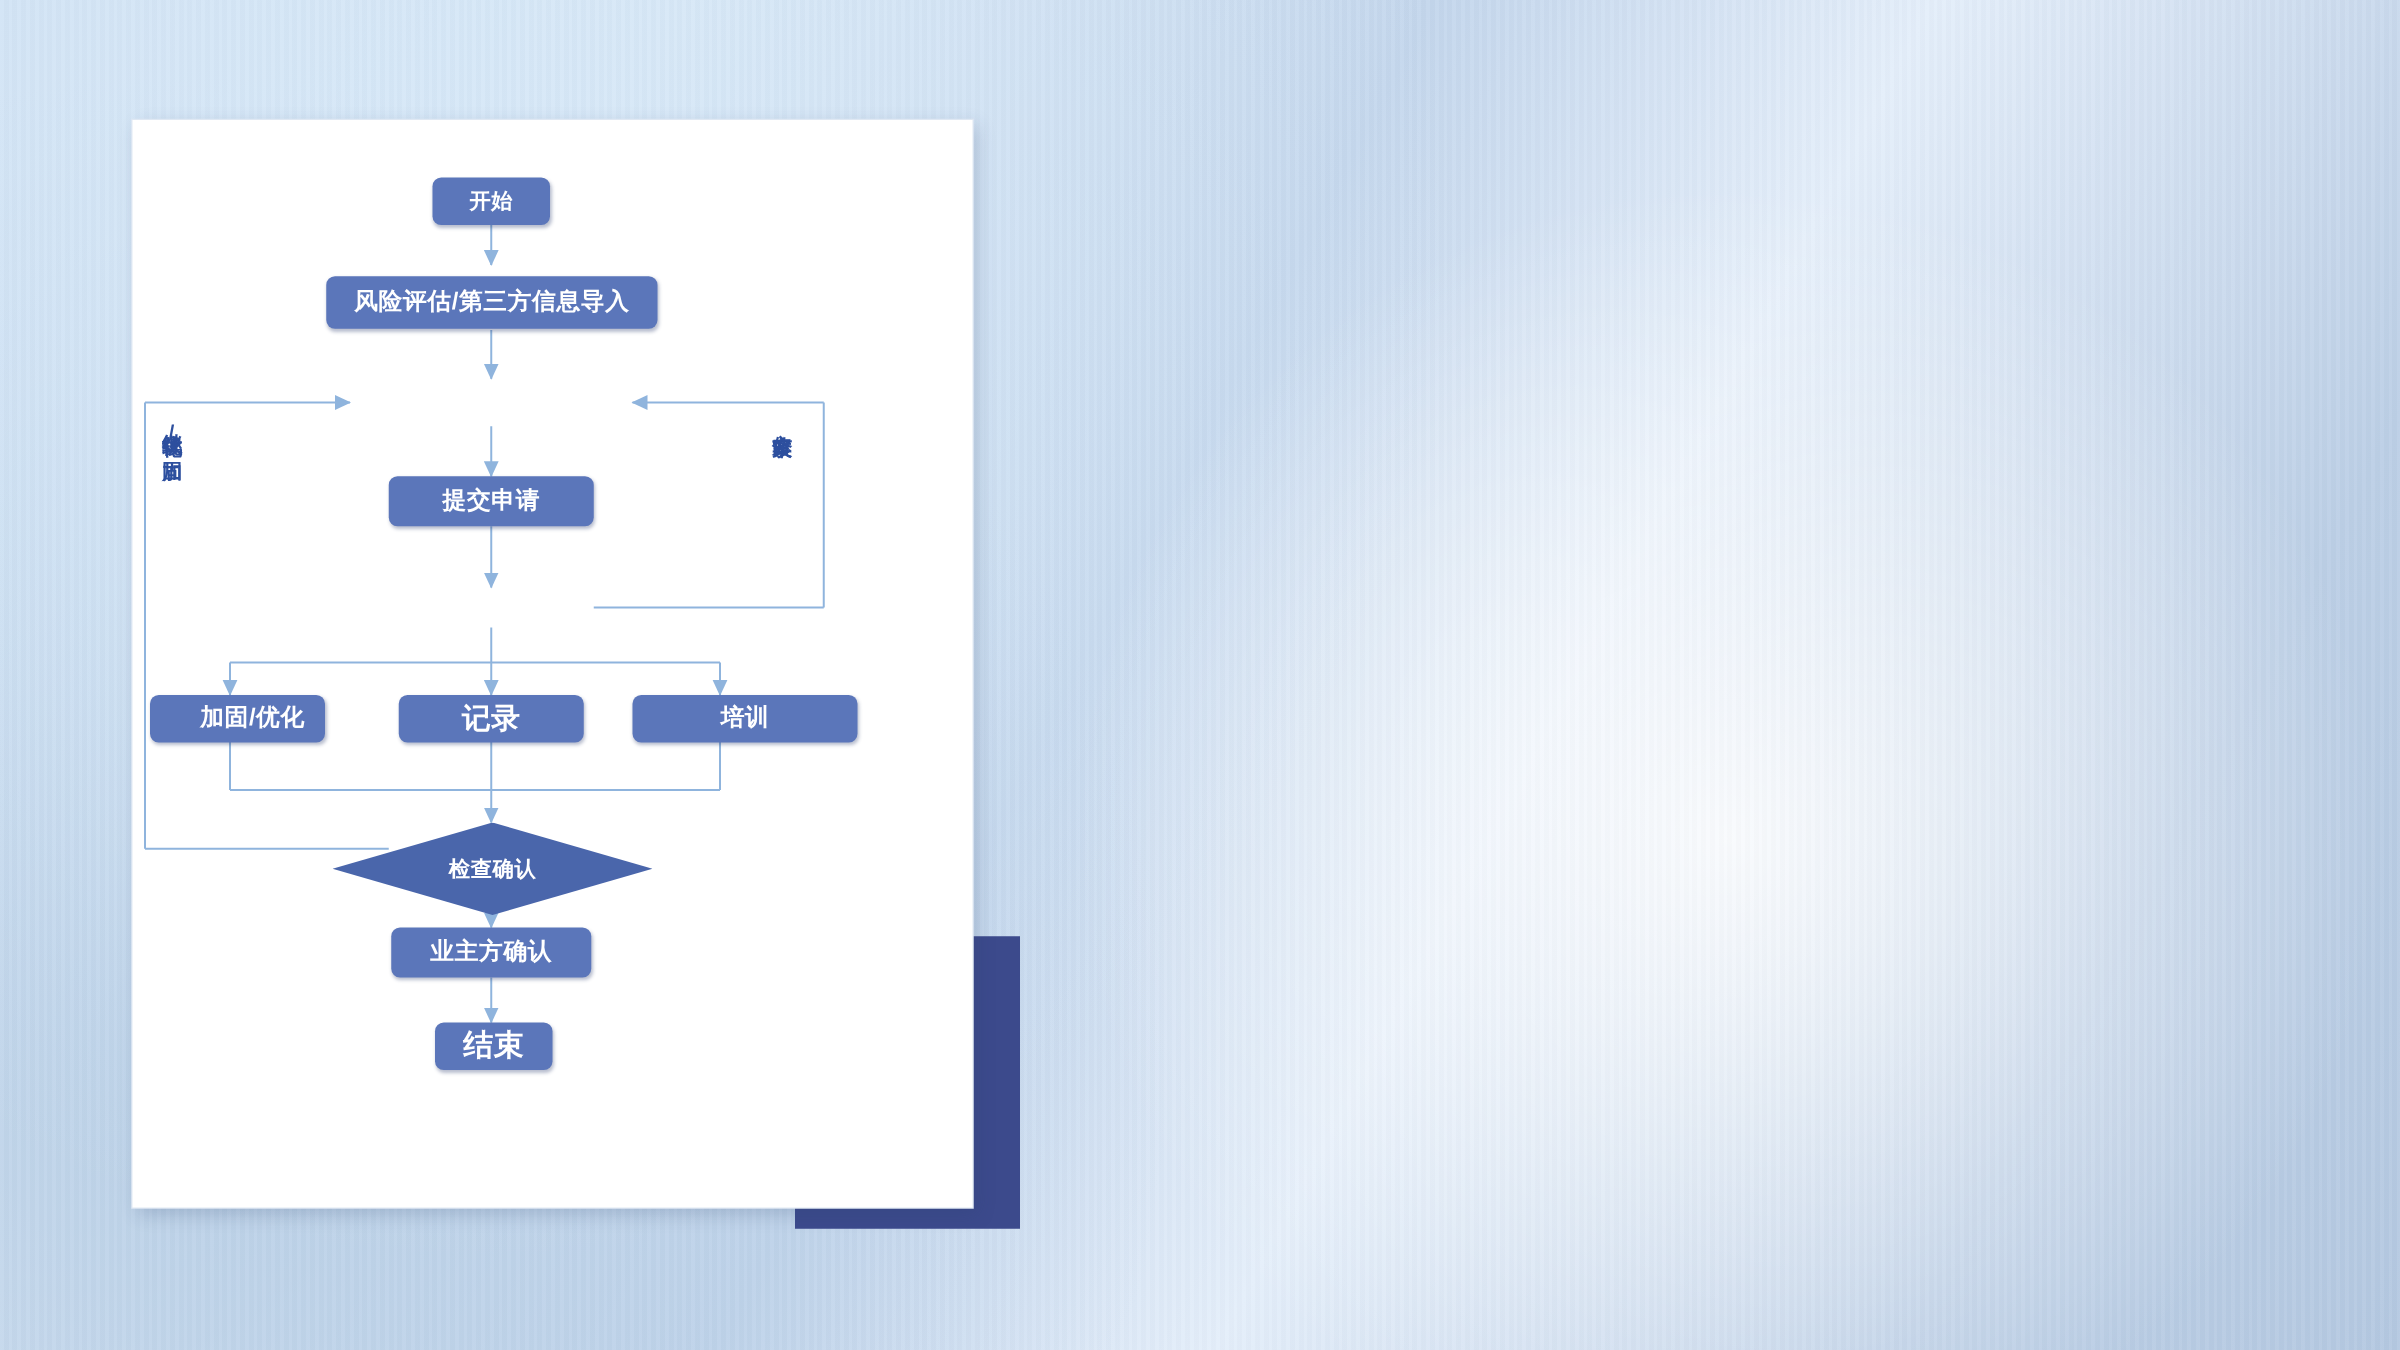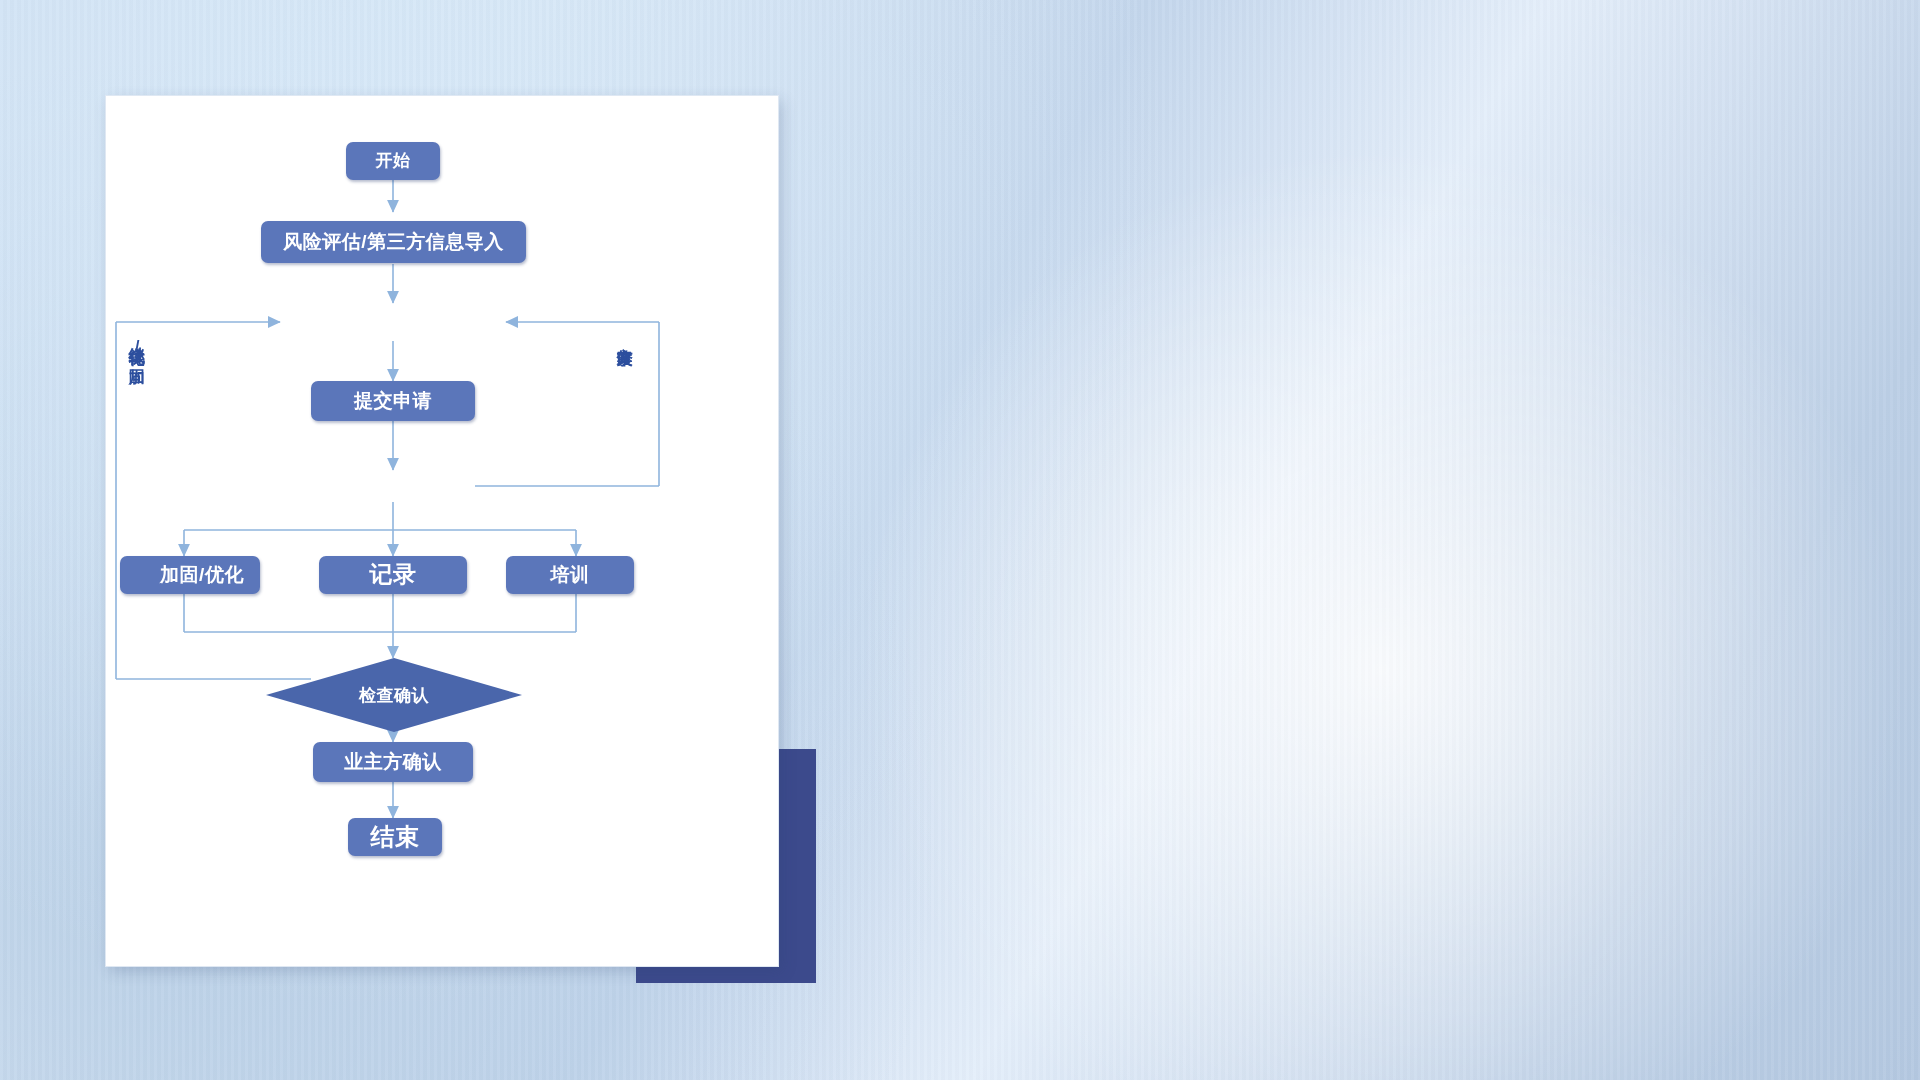--- a/index.html
+++ b/index.html
@@ -141,21 +141,21 @@
       <div class="node" style="left:155px;top:125px;width:265px;height:42px;font-size:19px;">风险评估/第三方信息导入</div>
 
 
       <div class="node" style="left:205px;top:285px;width:164px;height:40px;font-size:19px;">提交申请</div>
 
 
       <div class="node" style="left:14px;top:460px;width:140px;height:38px;font-size:19px;padding-left:24px;">加固/优化</div>
 
       <div class="node" style="left:213px;top:460px;width:148px;height:38px;font-size:23px;">记录</div>
 
-      <div class="node" style="left:400px;top:460px;width:128px;height:38px;font-size:19px;">培训</div>
+      <div class="node" style="left:400px;top:460px;width:180px;height:38px;font-size:19px;">培训</div>
 
       <div class="dia" style="left:160px;top:562px;width:256px;height:74px;font-size:17px;">检查确认</div>
 
       <div class="node" style="left:207px;top:646px;width:160px;height:40px;font-size:19px;">业主方确认</div>
 
       <div class="node" style="left:242px;top:722px;width:94px;height:38px;font-size:24px;">结束</div>
 
       <div class="vlabel" style="left:22px;top:238px;font-size:16px;">继续优化/加固</div>
 
       <div class="vlabel" style="left:510px;top:238px;font-size:16px;">方案修改</div>

